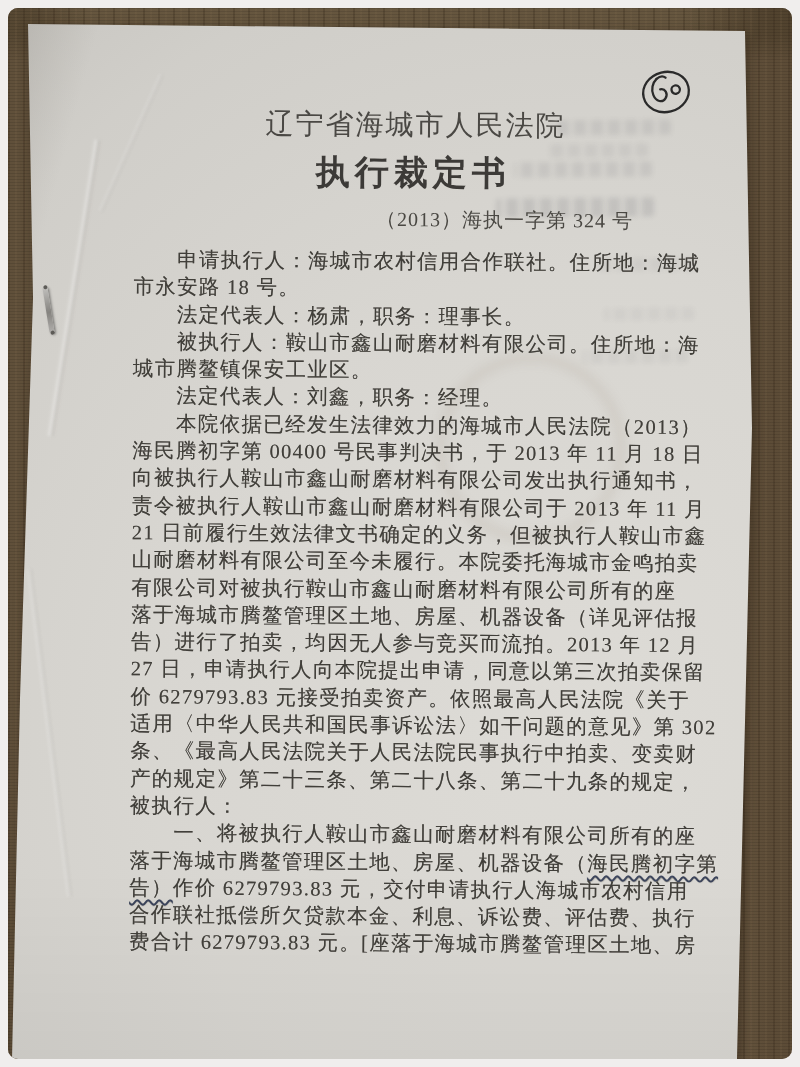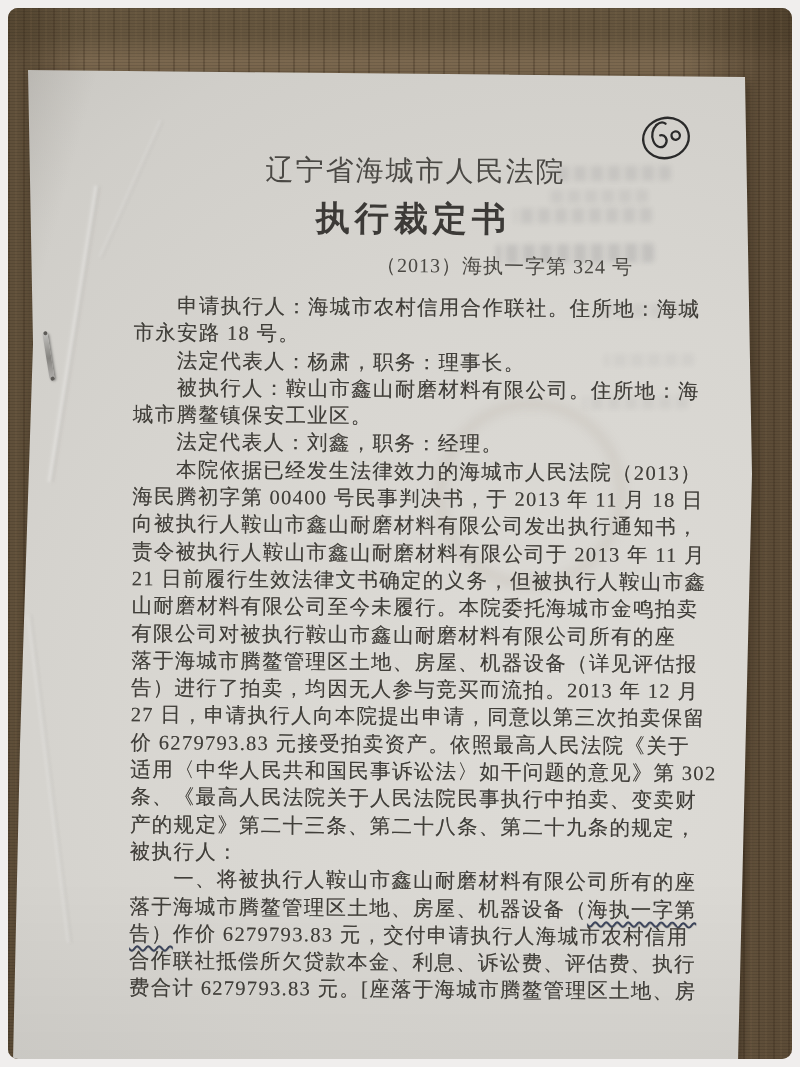--- a/index.html
+++ b/index.html
@@ -17,21 +17,21 @@
   
   .wood{
     position:absolute;inset:0;
     background-color:#7b684f;
     background-image:
       repeating-linear-gradient(0deg, rgba(0,0,0,.10) 0 1px, transparent 1px 3px),
       repeating-linear-gradient(90deg, rgba(56,42,27,.28) 0 2px, transparent 2px 7px, rgba(128,106,78,.16) 7px 9px, transparent 9px 15px),
       linear-gradient(90deg, rgba(74,60,41,.55) 0 3%, transparent 10% 86%, rgba(62,48,31,.5) 97% 100%),
       linear-gradient(180deg, rgba(84,71,49,.55) 0 2.6%, transparent 5%);
   }
-  .paper-wrap{position:absolute;inset:0;filter:drop-shadow(3px 4px 6px rgba(28,17,7,.5));margin-top:46px;}
+  .paper-wrap{position:absolute;inset:0;filter:drop-shadow(3px 4px 6px rgba(28,17,7,.5));}
   .paper{
     position:absolute;inset:0;
     clip-path:polygon(20px 16px, 737px 23px, 744px 420px, 729px 1051px, 4px 1051px, 12px 690px, 25px 290px);
     background:
       radial-gradient(120% 95% at 72% 68%, #dddbd6 0%, #d8d6d1 45%, #d0cec9 78%, #c5c3be 100%),
       linear-gradient(105deg, rgba(110,104,96,.18) 0%, rgba(110,104,96,0) 9%),
       linear-gradient(0deg, rgba(0,0,0,.04) 0%, rgba(0,0,0,0) 18%);
     background-blend-mode:multiply,normal,normal;
   }
   
@@ -136,21 +136,21 @@
           <div class="bl"><span>有限公司对被执行鞍山市鑫山耐磨材料有限公司所有的座</span><span class="wv"></span><span></span></div>
           <div class="bl"><span>落于海城市腾鳌管理区土地、房屋、机器设备（详见评估报</span><span class="wv"></span><span></span></div>
           <div class="bl"><span>告）进行了拍卖，均因无人参与竞买而流拍。2013 年 12 月</span><span class="wv"></span><span></span></div>
           <div class="bl"><span>27 日，申请执行人向本院提出申请，同意以第三次拍卖保留</span><span class="wv"></span><span></span></div>
           <div class="bl"><span>价 6279793.83 元接受拍卖资产。依照最高人民法院《关于</span><span class="wv"></span><span></span></div>
           <div class="bl"><span>适用〈中华人民共和国民事诉讼法〉如干问题的意见》第 302</span><span class="wv"></span><span></span></div>
           <div class="bl"><span>条、《最高人民法院关于人民法院民事执行中拍卖、变卖财</span><span class="wv"></span><span></span></div>
           <div class="bl"><span>产的规定》第二十三条、第二十八条、第二十九条的规定，</span><span class="wv"></span><span></span></div>
           <div class="bl"><span>被执行人：</span><span class="wv"></span><span></span></div>
           <div class="bl"><span>　　一、将被执行人鞍山市鑫山耐磨材料有限公司所有的座</span><span class="wv"></span><span></span></div>
-          <div class="bl"><span>落于海城市腾鳌管理区土地、房屋、机器设备（</span><span class="wv">海执一字第</span><span></span></div>
+          <div class="bl"><span>落于海城市腾鳌管理区土地、房屋、机器设备（</span><span class="wv">海民腾初字第</span><span></span></div>
           <div class="bl"><span></span><span class="wv">告）</span><span>作价 6279793.83 元，交付申请执行人海城市农村信用</span></div>
           <div class="bl"><span>合作联社抵偿所欠贷款本金、利息、诉讼费、评估费、执行</span><span class="wv"></span><span></span></div>
           <div class="bl"><span>费合计 6279793.83 元。[座落于海城市腾鳌管理区土地、房</span><span class="wv"></span><span></span></div>
         </div>
       </div>
 
       <svg class="mark" viewBox="0 0 80 68" aria-hidden="true">
         <g transform="rotate(-14 40 34)" fill="none" stroke="#2a2a2a" stroke-width="2.3" stroke-linecap="round">
           <ellipse cx="40" cy="34" rx="23" ry="20"></ellipse>
           <path d="M34 19 q 6 -3 9 1"></path>

